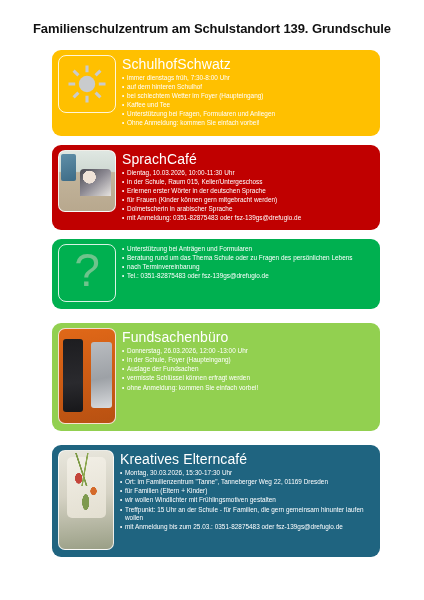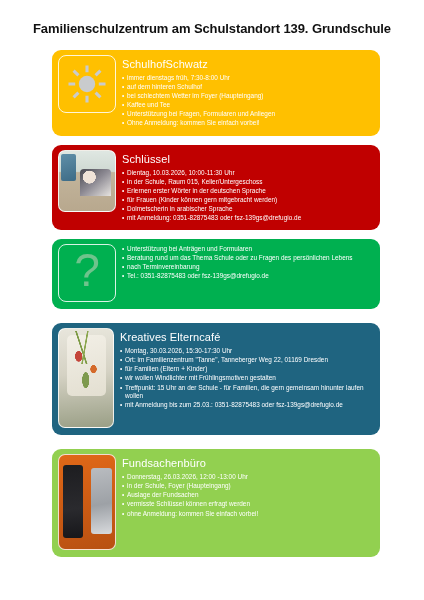--- a/index.html
+++ b/index.html
@@ -45,21 +45,21 @@
     display: flex;
     align-items: flex-start;
     overflow: hidden;
   }
   .card-body {
     flex: 1 1 auto;
     min-width: 0;
     padding-top: 1px;
   }
   .card-title {
-    font-size: 11px;
+    font-size: 14px;
     line-height: 14px;
     color: #ffffff;
     margin: 1px 0 3px 0;
     font-weight: normal;
     letter-spacing: 0.1px;
   }
   .bullets {
     list-style: none;
     margin: 0;
     padding: 0;
@@ -210,21 +210,21 @@
           <li>Kaffee und Tee</li>
           <li>Unterstützung bei Fragen, Formularen und Anliegen</li>
           <li>Ohne Anmeldung: kommen Sie einfach vorbei!</li>
         </ul>
       </div>
     </div>
 
     <div class="card card--red">
       <div class="photo photo-sprachcafe"></div>
       <div class="card-body" style="margin-left:6px">
-        <div class="card-title">Schlüssel</div>
+        <div class="card-title">SprachCafé</div>
         <ul class="bullets">
           <li>Dientag, 10.03.2026, 10:00-11:30 Uhr</li>
           <li>in der Schule, Raum 015, Keller/Untergeschoss</li>
           <li>Erlernen erster Wörter in der deutschen Sprache</li>
           <li>für Frauen (Kinder können gern mitgebracht werden)</li>
           <li>Dolmetscherin in arabischer Sprache</li>
           <li>mit Anmeldung: 0351-82875483 oder fsz-139gs@drefugio.de</li>
         </ul>
       </div>
     </div>
@@ -238,43 +238,43 @@
       <div class="card-body">
         <ul class="bullets">
           <li>Unterstützung bei Anträgen und Formularen</li>
           <li>Beratung rund um das Thema Schule oder zu Fragen des persönlichen Lebens</li>
           <li>nach Terminvereinbarung</li>
           <li>Tel.: 0351-82875483 oder fsz-139gs@drefugio.de</li>
         </ul>
       </div>
     </div>
 
+    <div class="card card--ltgrn" style="margin-top:14px">
+      <div class="photo photo-fundsachen"></div>
+      <div class="card-body" style="margin-left:6px">
+        <div class="card-title">Fundsachenbüro</div>
+        <ul class="bullets">
+          <li>Donnerstag, 26.03.2026, 12:00 -13:00 Uhr</li>
+          <li>in der Schule, Foyer (Haupteingang)</li>
+          <li>Auslage der Fundsachen</li>
+          <li>vermisste Schlüssel können erfragt werden</li>
+          <li>ohne Anmeldung: kommen Sie einfach vorbei!</li>
+        </ul>
+      </div>
+    </div>
+
     <div class="card card--teal" style="margin-top:14px">
       <div class="photo photo-elterncafe"></div>
       <div class="card-body" style="margin-left:6px">
         <div class="card-title">Kreatives Elterncafé</div>
         <ul class="bullets">
           <li>Montag, 30.03.2026, 15:30-17:30 Uhr</li>
           <li>Ort: im Familienzentrum "Tanne", Tanneberger Weg 22, 01169 Dresden</li>
           <li>für Familien (Eltern + Kinder)</li>
           <li>wir wollen Windlichter mit Frühlingsmotiven gestalten</li>
           <li>Treffpunkt: 15 Uhr an der Schule - für Familien, die gern gemeinsam hinunter laufen wollen</li>
           <li>mit Anmeldung bis zum 25.03.: 0351-82875483 oder fsz-139gs@drefugio.de</li>
         </ul>
       </div>
     </div>
 
-    <div class="card card--ltgrn" style="margin-top:14px">
-      <div class="photo photo-fundsachen"></div>
-      <div class="card-body" style="margin-left:6px">
-        <div class="card-title">Fundsachenbüro</div>
-        <ul class="bullets">
-          <li>Donnerstag, 26.03.2026, 12:00 -13:00 Uhr</li>
-          <li>in der Schule, Foyer (Haupteingang)</li>
-          <li>Auslage der Fundsachen</li>
-          <li>vermisste Schlüssel können erfragt werden</li>
-          <li>ohne Anmeldung: kommen Sie einfach vorbei!</li>
-        </ul>
-      </div>
-    </div>
-
   </div>
 </div>
 
 </body></html>

